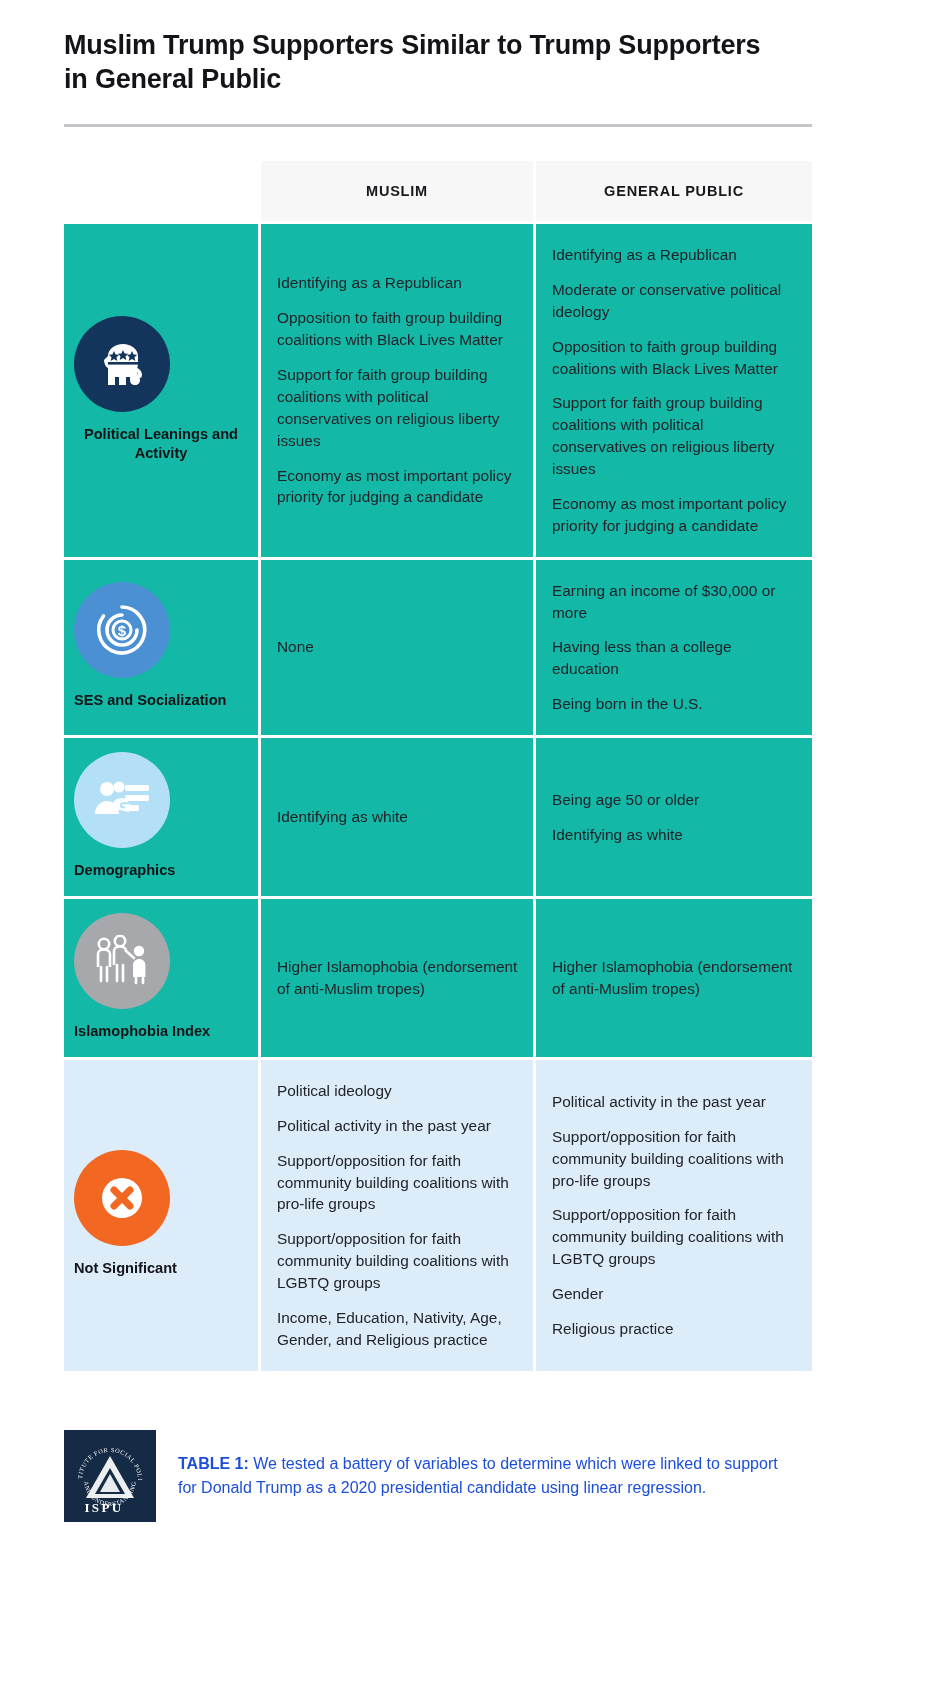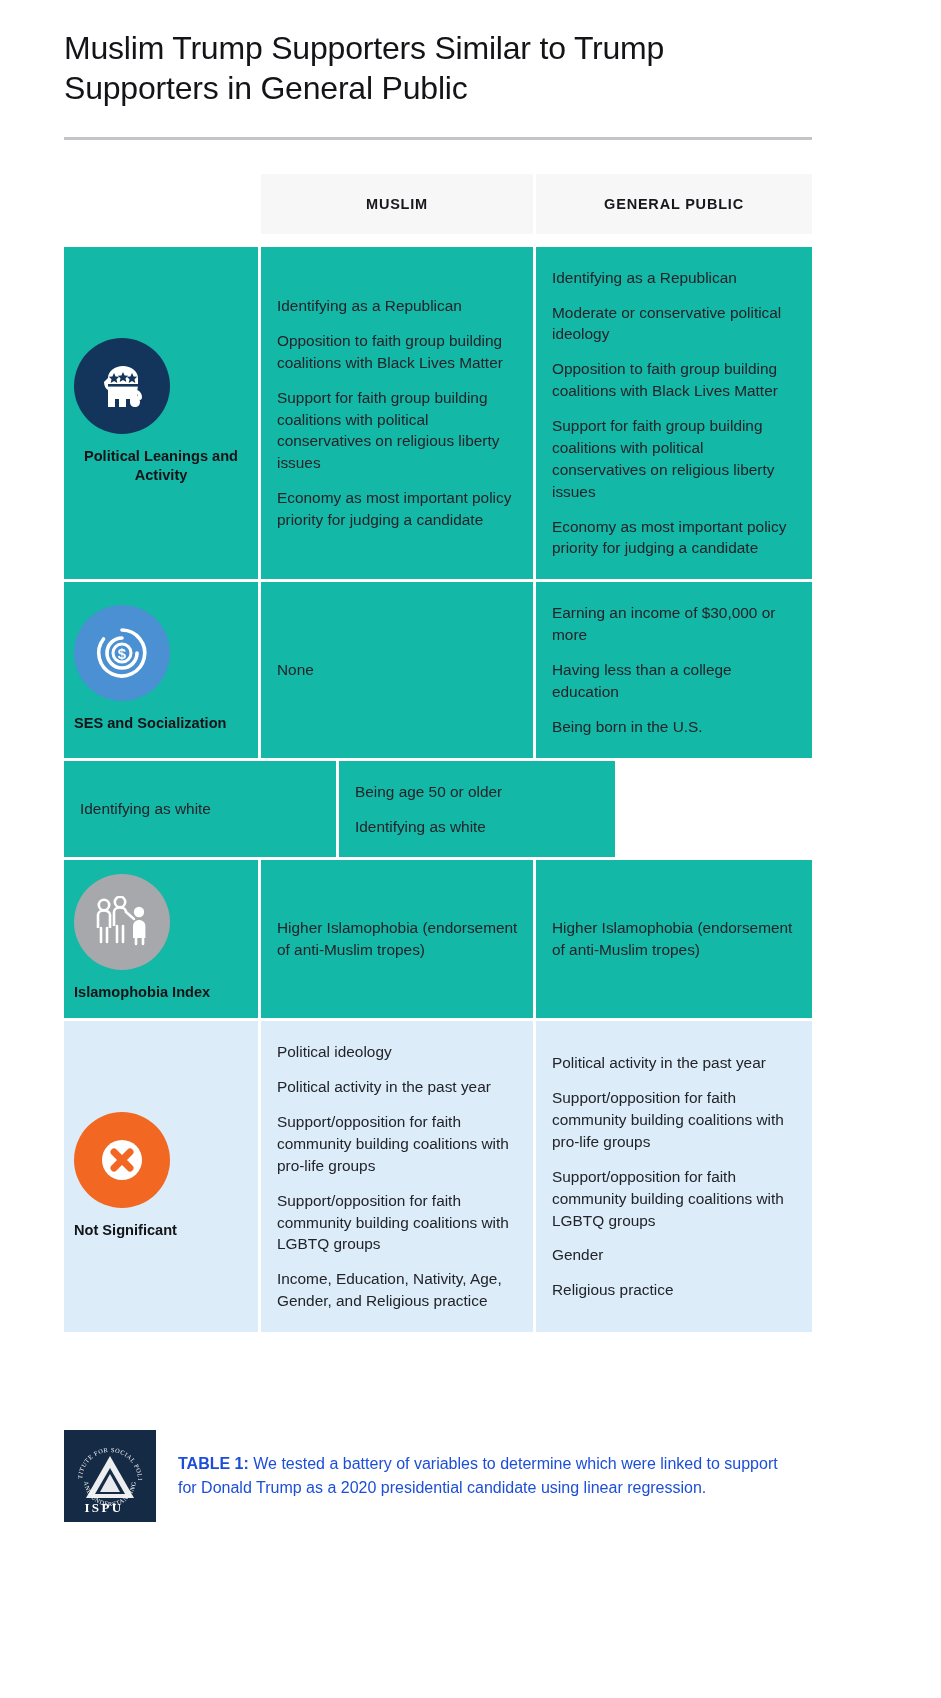--- a/index.html
+++ b/index.html
@@ -14,41 +14,41 @@
     width: 941px;
     height: 1698px;
     position: relative;
     padding: 0 64px;
     background: #ffffff;
   }
 
   
   .title {
     padding-top: 28px;
-    font-size: 32px;
+    font-size: 27px;
     line-height: 1.26;
-    font-weight: normal;
+    font-weight: bold;
     letter-spacing: -0.2px;
     color: #141418;
     max-width: 710px;
   }
   .title-rule {
     margin-top: 28px;
     height: 3px;
     background: #c3c5c9;
     width: 748px;
   }
 
   
   .table {
     margin-top: 34px;
     width: 748px;
     display: flex;
     flex-direction: column;
-    gap: 13px;
+    gap: 3px;
   }
   .thead {
     display: flex;
     gap: 3px;
     height: 60px;
   }
   .thead .spacer { width: 194px; background: transparent; }
   .th {
     background: #f7f7f8;
     display: flex;
@@ -218,20 +218,34 @@
           <div class="cell col muslim">
             <div class="item">None</div>
           </div>
           <div class="cell col general">
             <div class="item">Earning an income of $30,000 or more</div>
             <div class="item">Having less than a college education</div>
             <div class="item">Being born in the U.S.</div>
           </div>
         </div>
         <div class="row" style="margin-bottom: 3px;">
+          <div class="cell label">
+            <div class="icon-circle c-ltblue">
+              <svg width="58" height="44" viewBox="0 0 58 44">
+                <circle cx="14" cy="11" r="7" fill="#fff"></circle>
+                <path fill="#fff" d="M2 36c0-7.5 5.4-13 12-13s12 5.5 12 13z"></path>
+                <circle cx="26" cy="9" r="5.5" fill="#fff"></circle>
+                <path fill="#fff" d="M19 30c0-6 4-10 9-10 3.2 0 6 1.6 7.6 4.2H30a3 3 0 0 0 0 6h5v-2h-5a1 1 0 0 1 0-2h7v2h-1v6z" opacity="0.95"></path>
+                <rect x="32" y="7" width="24" height="6" rx="1.6" fill="#fff"></rect>
+                <rect x="32" y="17" width="24" height="6" rx="1.6" fill="#fff"></rect>
+                <rect x="32" y="27" width="14" height="6" rx="1.6" fill="#fff"></rect>
+              </svg>
+            </div>
+            <div class="cat-label">Demographics</div>
+          </div>
           <div class="cell col muslim">
             <div class="item">Identifying as white</div>
           </div>
           <div class="cell col general">
             <div class="item">Being age 50 or older</div>
             <div class="item">Identifying as white</div>
           </div>
         </div>
         <div class="row" style="margin-bottom: 3px;">
           <div class="cell label">

